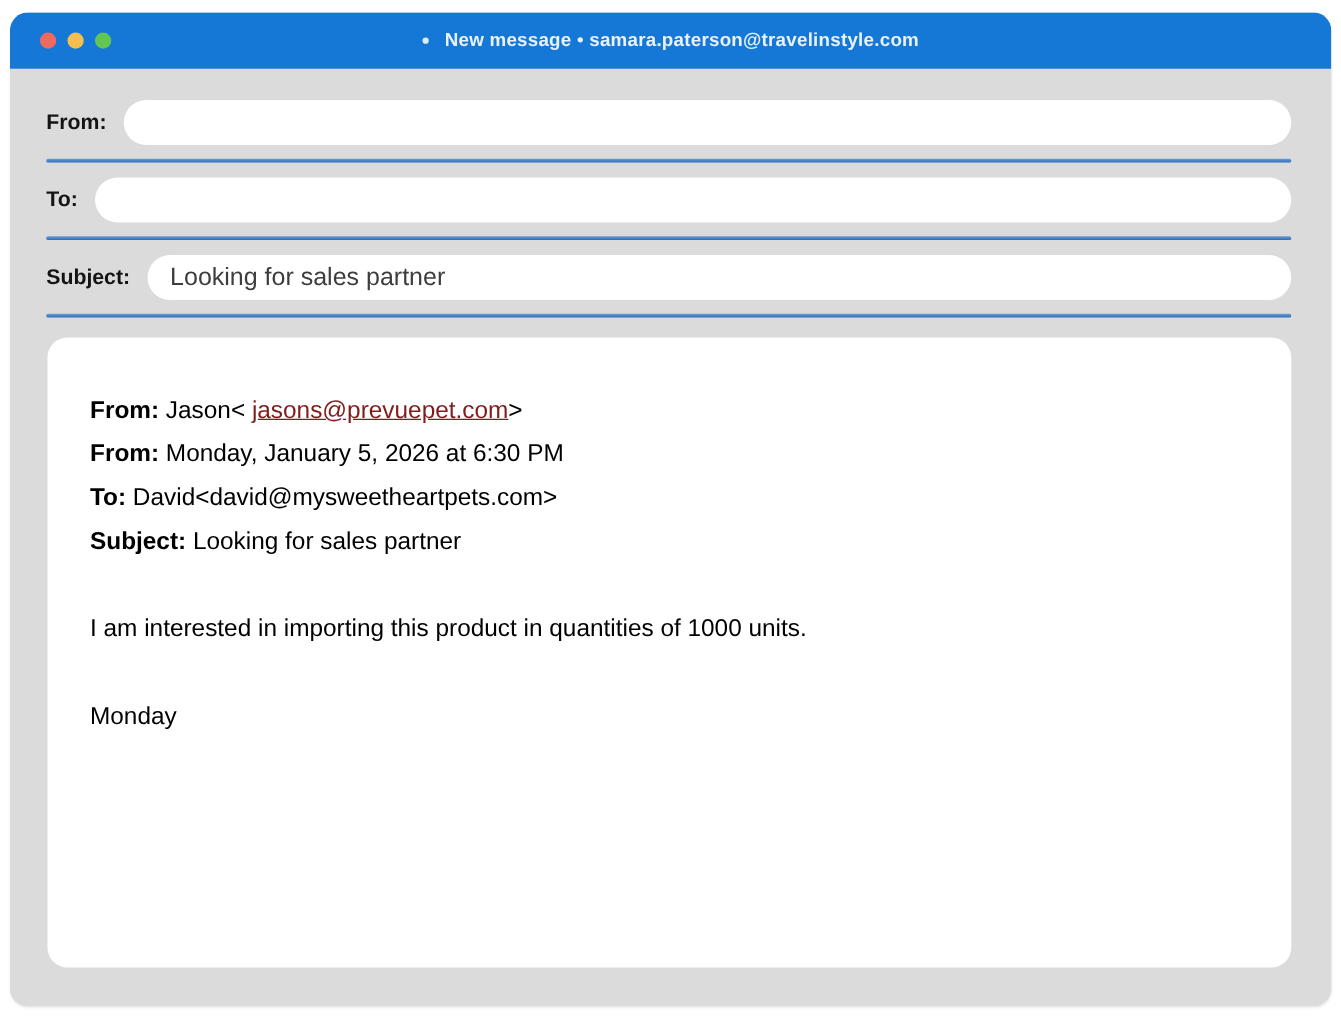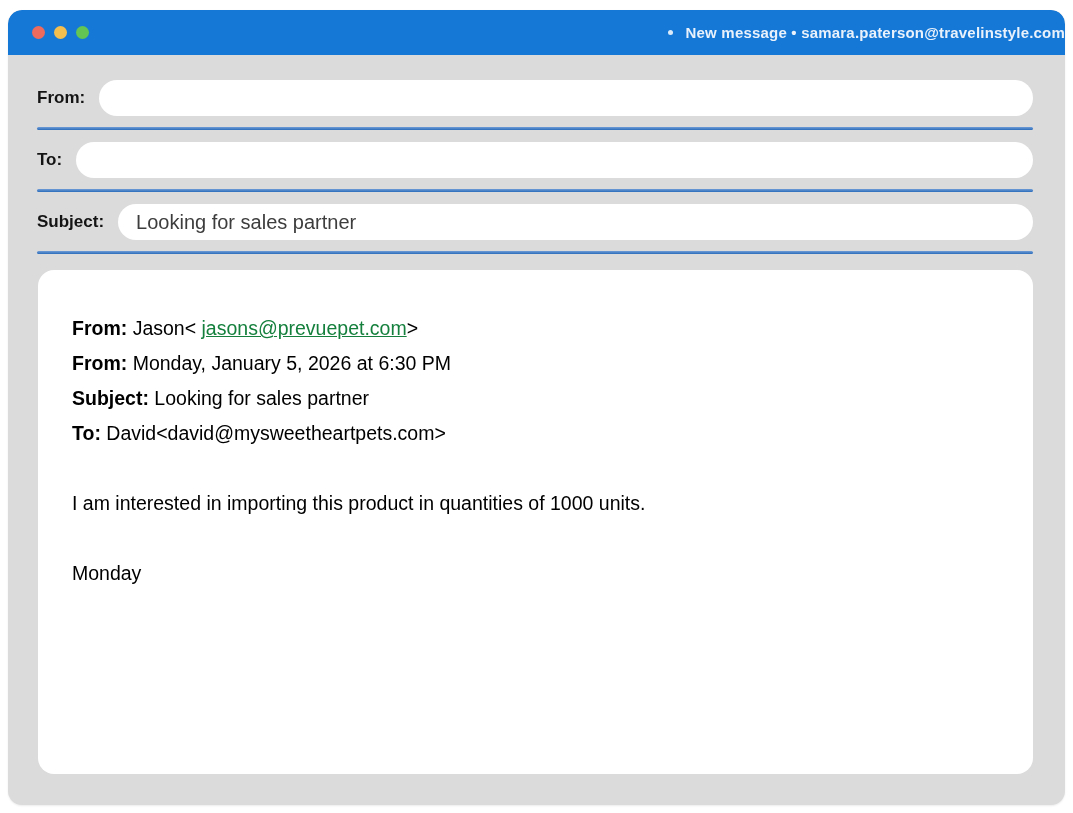--- a/index.html
+++ b/index.html
@@ -15,21 +15,21 @@
     background: #dbdbdb;
     border-radius: 14px;
     box-shadow: 0 1px 2px rgba(0,0,0,0.08);
     overflow: hidden;
   }
   
   .titlebar {
     height: 45px;
     background: #1578d7;
     border-radius: 14px 14px 0 0;
-    display: flex; align-items: center; justify-content: flex-end;
+    display: flex; align-items: center; justify-content: center;
     position: relative;
   }
   .lights { position: absolute; left: 24px; top: 0; height: 45px; display: flex; align-items: center; gap: 9px; }
   .light { width: 13px; height: 13px; border-radius: 50%; border: none; padding: 0; cursor: default; }
   .light.close   { background: #ed6a5e; }
   .light.minimize{ background: #f5bf4f; }
   .light.zoom    { background: #62c554; }
   .titlebar-title {
     display: flex; align-items: center;
     color: #e9f1fb; font-weight: 700; font-size: 15px; letter-spacing: 0.2px;
@@ -68,21 +68,21 @@
     height: 504px;
     background: #ffffff;
     border-radius: 16px;
     padding: 41px 40px 0 34px;
     overflow: hidden;
     cursor: text;
   }
   .message-box p { margin: 0; font-size: 19.5px; line-height: 35px; color: #000000; }
   .hline strong { font-weight: 700; }
   .hval, .hline a { white-space: pre-wrap; }
-  .hline a { color: #15803d; text-decoration: underline; cursor: pointer; }
+  .hline a { color: #7f1d1d; text-decoration: underline; cursor: pointer; }
   .para { margin-top: 35px !important; }
 </style>
 </head>
 <body>
 
 <div class="window">
 
   <div class="titlebar">
     <div class="lights">
       <button class="light close"></button>
@@ -116,22 +116,22 @@
     <div class="sep"></div>
 
   </div>
 
   <div class="message-box">
 
     <p class="hline"><strong>From:</strong><span class="hval"> Jason&lt; </span><a>jasons@prevuepet.com</a><span class="hval">&gt;</span></p>
 
     <p class="hline"><strong>From:</strong><span class="hval"> Monday, January 5, 2026 at 6:30 PM</span></p>
 
+    <p class="hline"><strong>To:</strong><span class="hval"> David&lt;david@mysweetheartpets.com&gt;</span></p>
+
     <p class="hline"><strong>Subject:</strong><span class="hval"> Looking for sales partner</span></p>
-
-    <p class="hline"><strong>To:</strong><span class="hval"> David&lt;david@mysweetheartpets.com&gt;</span></p>
 
     <p class="para">I am interested in importing this product in quantities of 1000 units.</p>
     <p class="para">Monday</p>
 
   </div>
 
 </div>
 
 </body></html>

